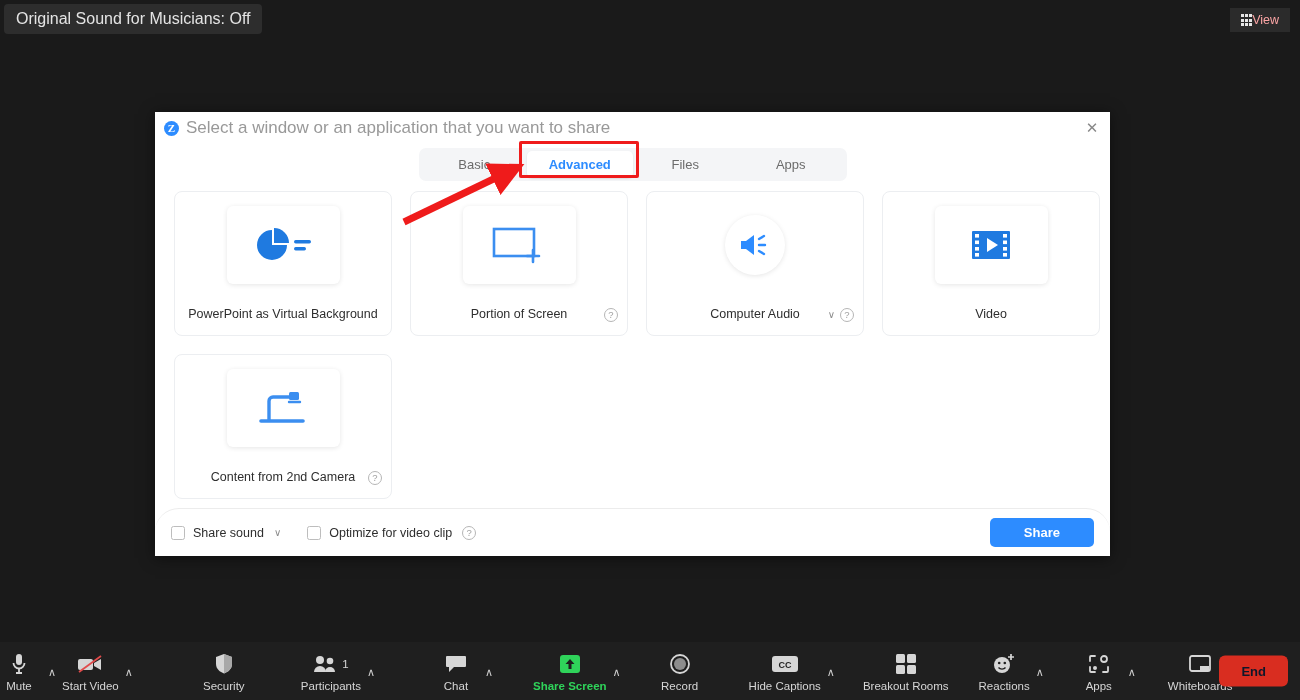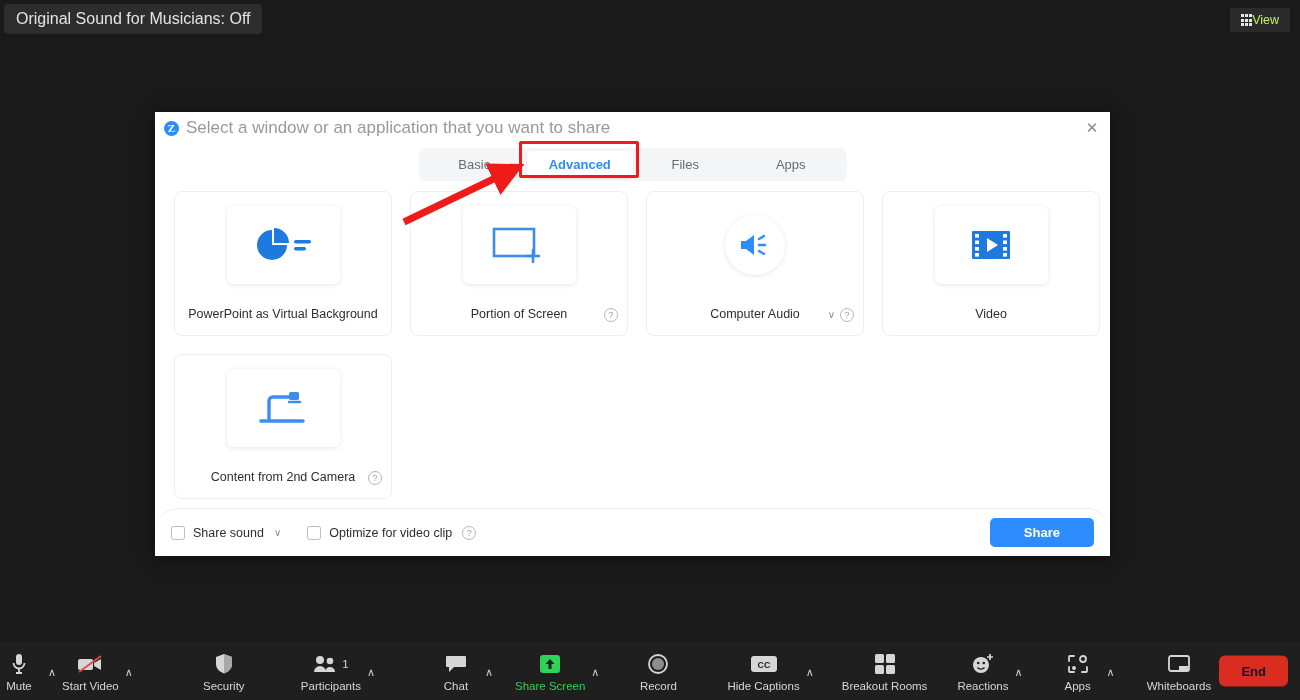--- a/index.html
+++ b/index.html
@@ -13,21 +13,21 @@
 
   
   .top-badge {
     position: absolute; left: 4px; top: 4px;
     background: #2d2d2d; color: #e4e4e4;
     font-size: 16px; padding: 6px 12px; border-radius: 4px;
     white-space: nowrap;
   }
   .view-btn {
     position: absolute; right: 10px; top: 8px;
-    background: #2b2b2b; color: #bef264;
+    background: #2b2b2b; color: #fca5a5;
     font-size: 12.5px; padding: 5px 11px; border-radius: 0;
     display: flex; align-items: center; cursor: pointer;
   }
   .grid-icon { display: grid; grid-template-columns: repeat(3,3px);
     grid-template-rows: repeat(3,3px); gap: 1.3px; }
   .grid-icon i { background: #e8e8e8; display: block; }
 
   
   .dialog {
     position: absolute; left: 155px; top: 112px;
@@ -345,21 +345,21 @@
       <div class="tb-item" style="margin-left:52px;">
         <span class="tb-ico">
           <svg width="22" height="20" viewBox="0 0 22 20">
               <path d="M2 2 h18 a1 1 0 0 1 1 1 v9 a1 1 0 0 1 -1 1 H9 l-5 5 v-5 H2 a1 1 0 0 1 -1 -1 V3 a1 1 0 0 1 1 -1 Z" fill="#d6d6d6"></path>
             </svg>
         </span>
         <span class="tb-label">Chat</span>
       </div>
       <div class="tb-caret">∧</div>
 
-      <div class="tb-item green" style="margin-left:16px;">
+      <div class="tb-item green" style="margin-left:34px;font-weight:bold;">
         <span class="tb-ico">
           <svg width="24" height="22" viewBox="0 0 24 22">
               <rect x="2" y="2" width="20" height="18" rx="3" fill="#2fd35a"></rect>
               <path d="M12 6 L16.5 11 h-3 v5 h-3 v-5 h-3 Z" fill="#1f1f1f"></path>
             </svg>
         </span>
         <span class="tb-label">Share Screen</span>
       </div>
       <div class="tb-caret">∧</div>
 

